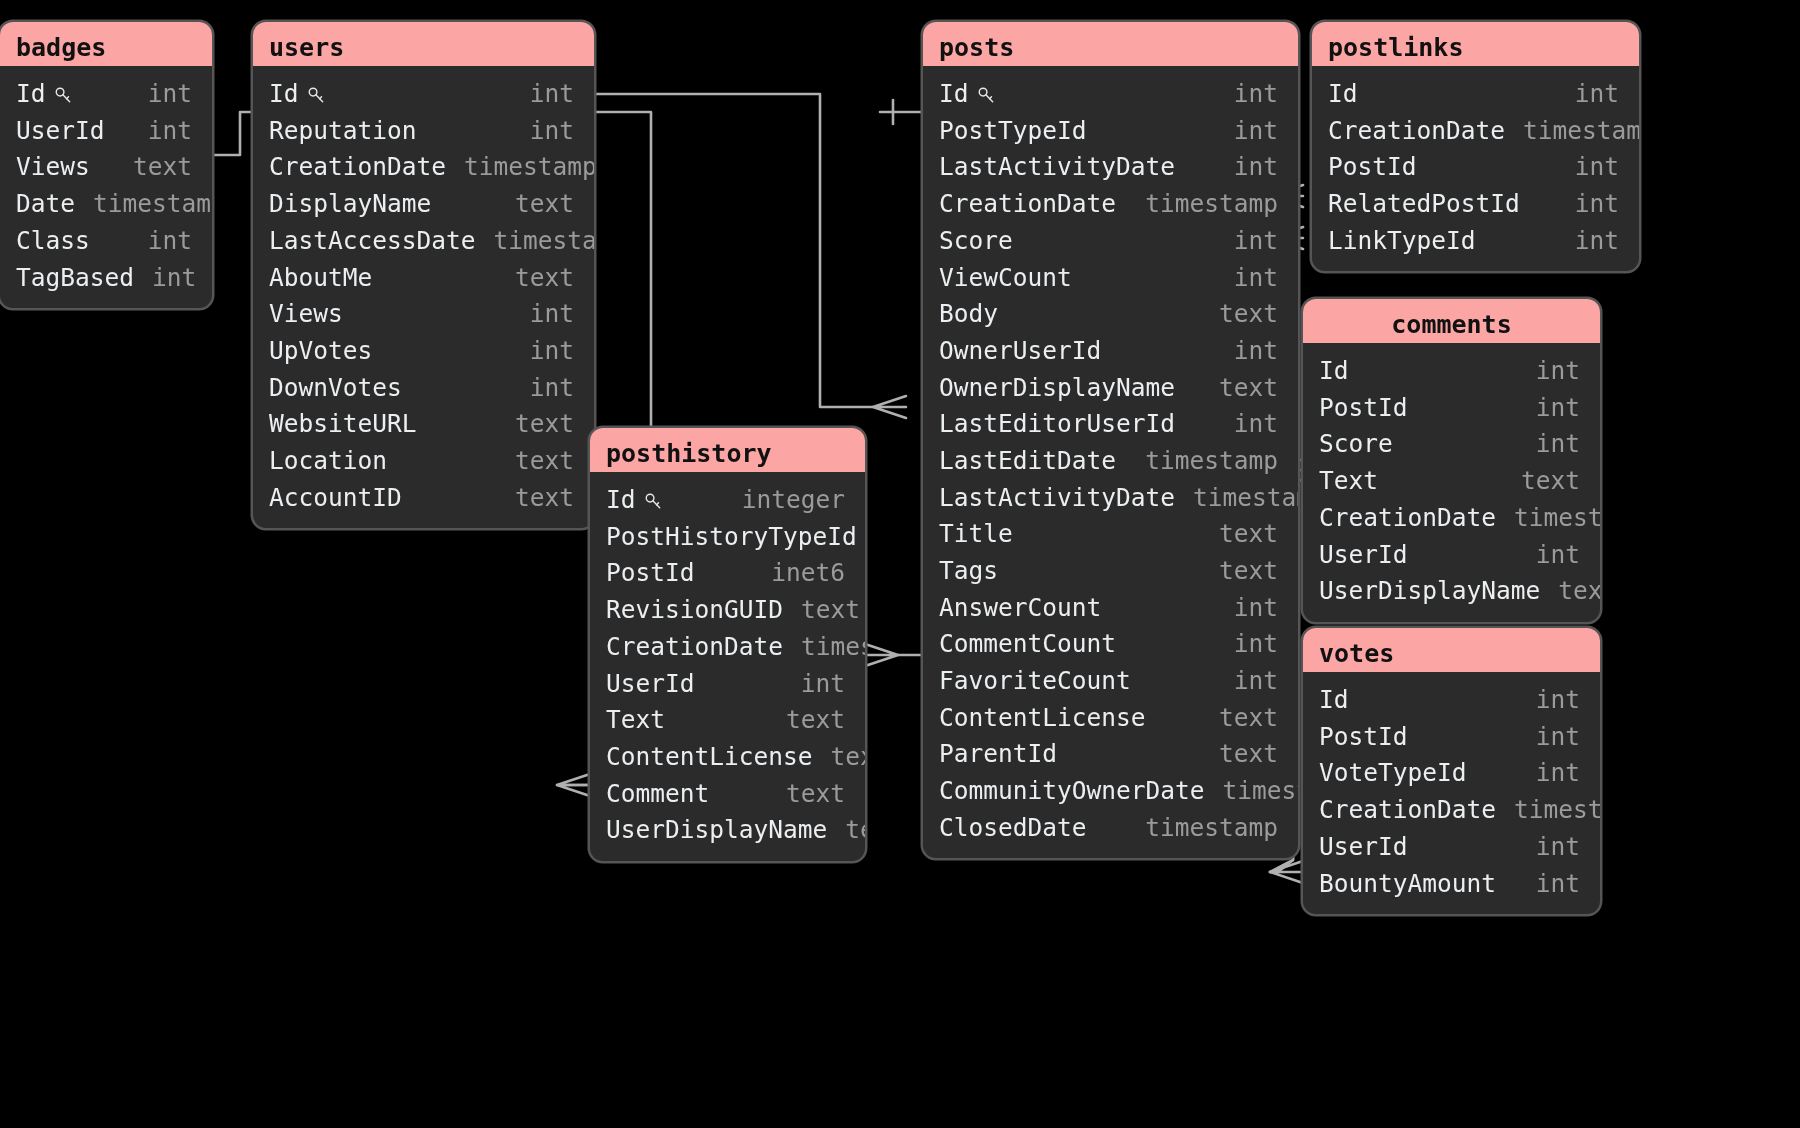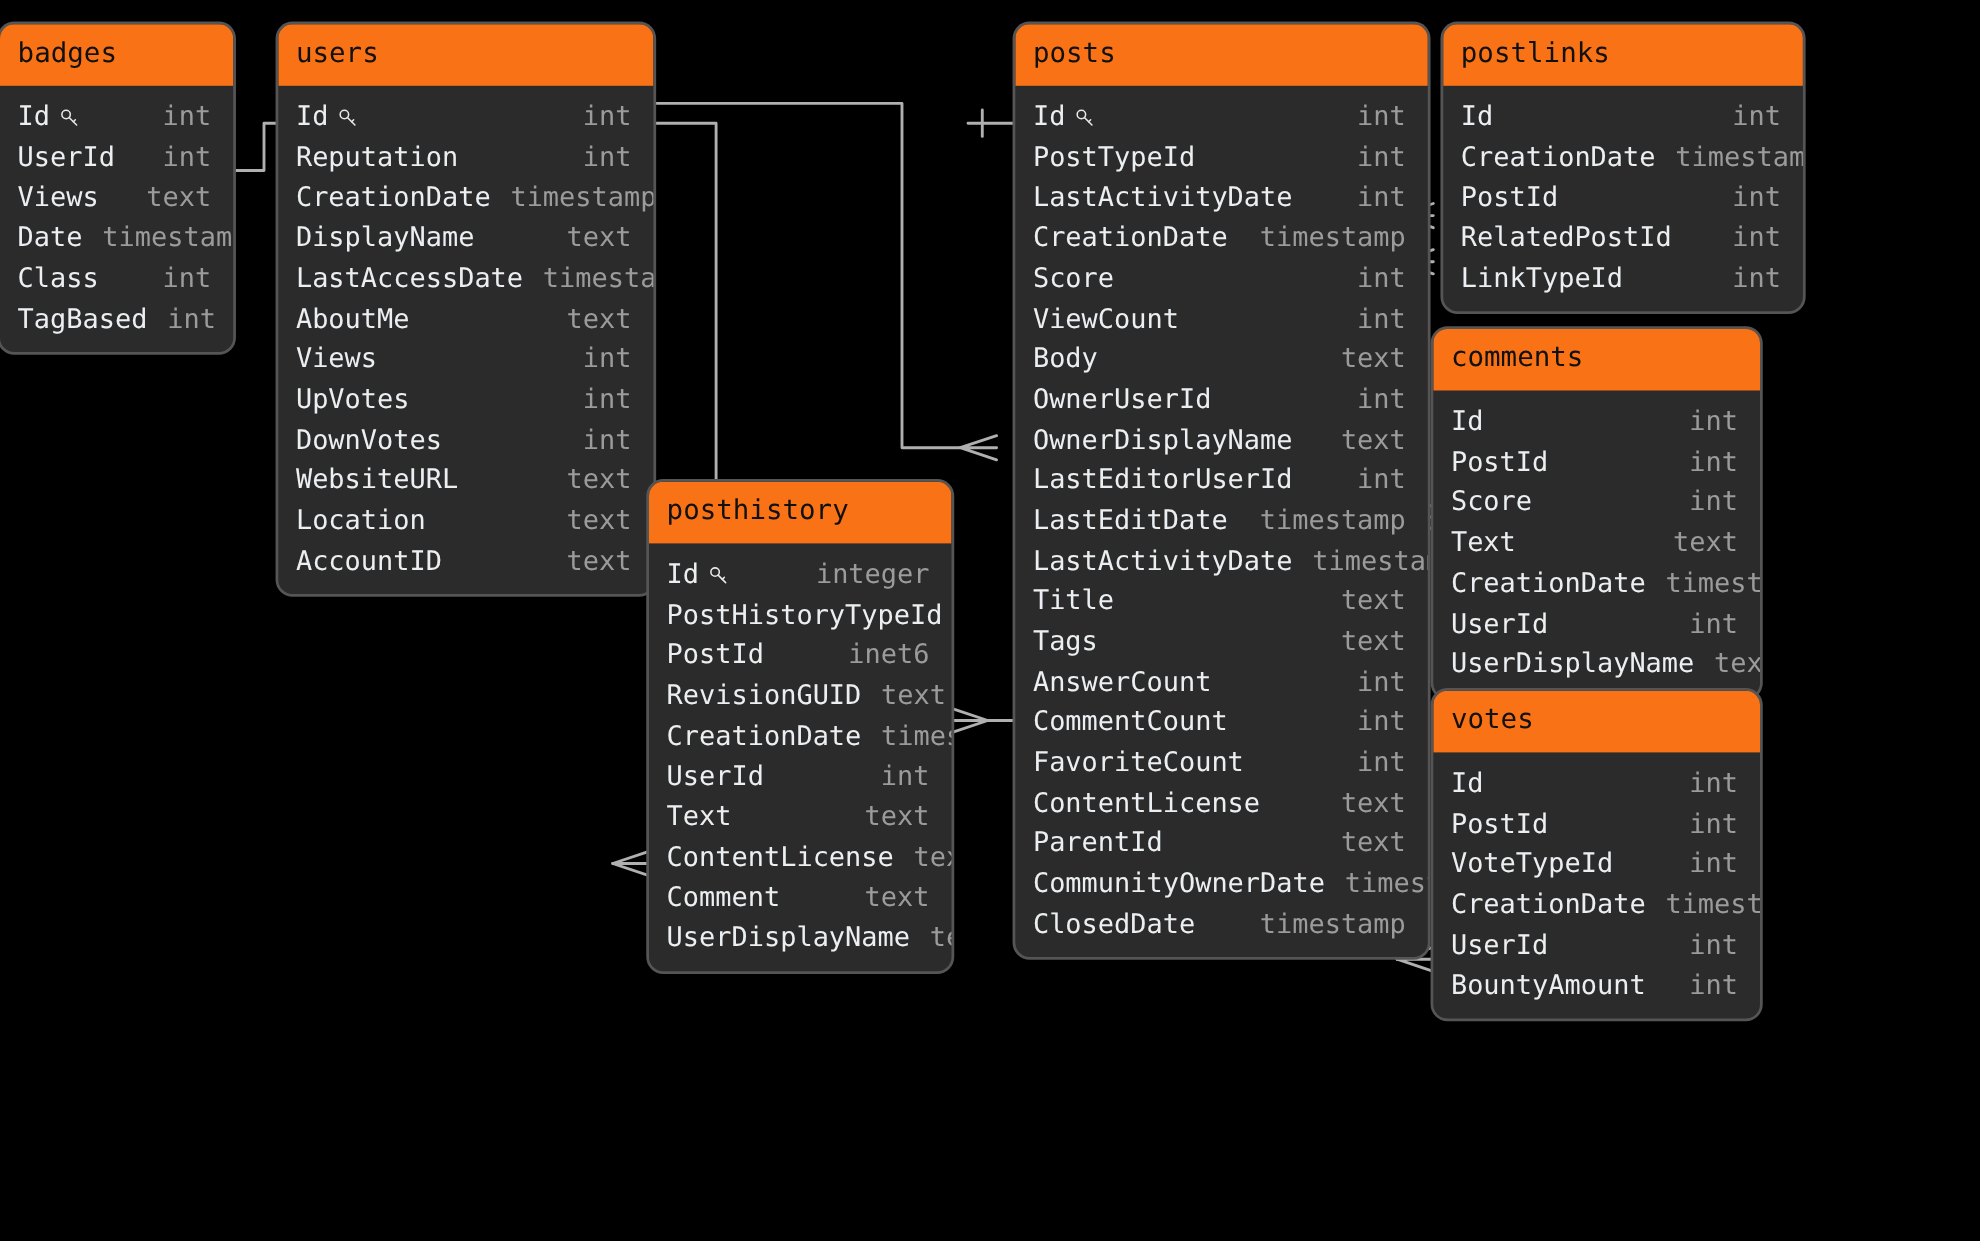--- a/index.html
+++ b/index.html
@@ -3,22 +3,22 @@
 <meta charset="utf-8">
 <title>ER Diagram</title>
 <style>
   html,body{margin:0;padding:0;background:#000;}
   body{width:1800px;height:1128px;position:relative;overflow:hidden;
        font-family:"DejaVu Sans Mono","Liberation Mono",monospace;}
   #stage{position:absolute;inset:0;width:1800px;height:1128px;}
   svg#wires{position:absolute;left:0;top:0;width:1800px;height:1128px;pointer-events:none;z-index:1;}
   .table{position:absolute;z-index:2;border-radius:13px;background:#2b2b2b;
          box-shadow:0 0 0 2.5px #555;overflow:hidden;}
-  .table-title{background:#f97316;color:#111;font-weight:normal;font-size:25px;
-               padding:13px 16px 18px 16px;letter-spacing:0px;line-height:1;}
+  .table-title{background:#fca5a5;color:#111;font-weight:bold;font-size:25px;
+               padding:13px 16px 6px 16px;letter-spacing:0px;line-height:1;}
   .cols{padding:10px 4px 12px 0;}
   .col{display:flex;align-items:center;justify-content:space-between;
        padding:0 16px;height:36.7px;font-size:24.5px;line-height:1;}
   .cname{color:#eceff1;white-space:nowrap;display:flex;align-items:center;gap:7px;}
   .ctype{color:#9b9b9b;white-space:nowrap;padding-left:18px;}
   .pk{display:inline-block;width:20px;height:20px;position:relative;top:1px;}
   .pk svg{display:block;}
 </style>
 </head>
 <body>
@@ -201,21 +201,21 @@
           <span class="ctype">text</span>
         </div>
         <div class="col">
           <span class="cname">
             <span>AccountID</span>
           </span>
           <span class="ctype">text</span>
         </div>
       </div>
   </div>
-    <div class="table" style="left: 590px; top: 428px; width: 275px; margin-top: 10px;">
+    <div class="table" style="left: 590px; top: 428px; width: 275px;">
     <div class="table-title">posthistory</div>
     <div class="cols">
         <div class="col">
           <span class="cname">
             <span>Id</span>
             <span class="pk">
               <svg viewBox="0 0 24 24" width="20" height="20" fill="none" stroke="#e8e8e8" stroke-width="1.7" stroke-linecap="round">
                 <circle cx="8.5" cy="8.5" r="4.6"></circle>
                 <path d="M11.8 11.8 L20 20"></path>
                 <path d="M16.4 16.4 L18.6 14.2"></path>
@@ -446,21 +446,21 @@
           <span class="ctype">int</span>
         </div>
         <div class="col">
           <span class="cname">
             <span>LinkTypeId</span>
           </span>
           <span class="ctype">int</span>
         </div>
       </div>
   </div>
-    <div class="table" style="left: 1303px; top: 299px; width: 297px;">
+    <div class="table" style="left: 1303px; top: 299px; width: 297px; text-align: center;">
     <div class="table-title">comments</div>
     <div class="cols">
         <div class="col">
           <span class="cname">
             <span>Id</span>
           </span>
           <span class="ctype">int</span>
         </div>
         <div class="col">
           <span class="cname">

